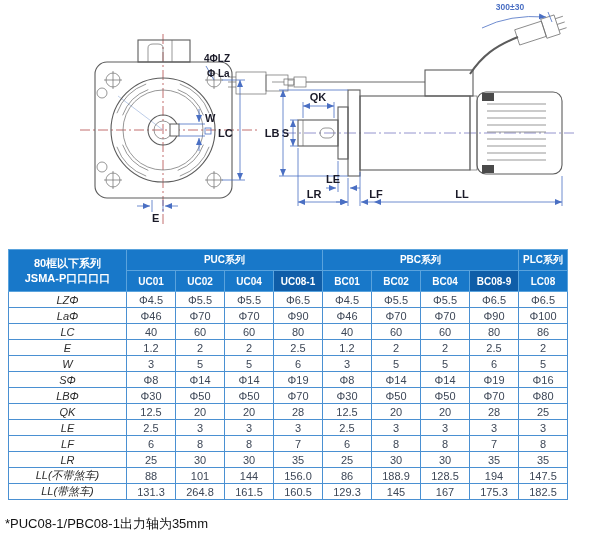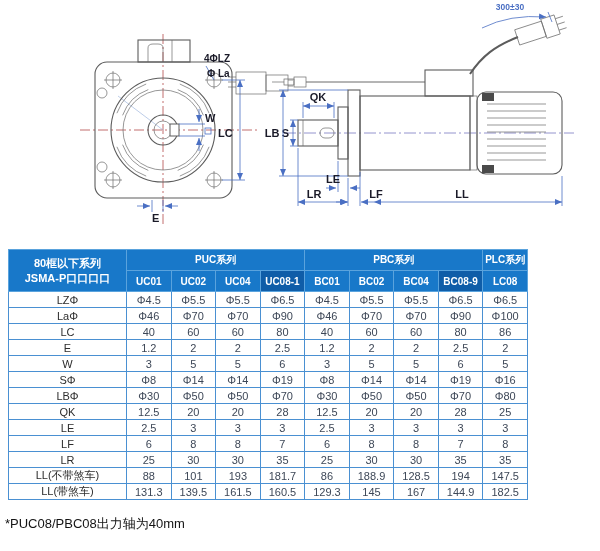--- a/index.html
+++ b/index.html
@@ -7,26 +7,26 @@
   .page{position:absolute;inset:0;}
   svg.drawing{position:absolute;top:0;left:0;}
   .mline{stroke:#5c5c5c;fill:none;stroke-width:1.1;}
   .mthin{stroke:#6a6a6a;fill:none;stroke-width:0.7;}
   .dim{stroke:#4a6fc3;fill:none;stroke-width:0.8;}
   .cl-red{stroke:#b24a4a;stroke-width:0.8;stroke-dasharray:10 3 2 3;fill:none;}
   .cl-blue{stroke:#7a7ac2;stroke-width:0.8;stroke-dasharray:12 3 2 3;fill:none;}
   text.lbl{font:bold 11px "Liberation Sans",sans-serif;fill:#1a1a28;}
   text.lbl-sm{font:bold 10px "Liberation Sans",sans-serif;fill:#1a1a28;}
   text.dimtxt{font:bold 8.5px "Liberation Sans",sans-serif;fill:#4a6fc3;}
-  table.spec{position:absolute;left:8px;top:249px;width:520px;border-collapse:collapse;table-layout:fixed;font-size:11px;}
+  table.spec{position:absolute;left:8px;top:249px;width:560px;border-collapse:collapse;table-layout:fixed;font-size:11px;}
   table.spec th{background:#1878c9;color:#fff;font-weight:bold;border:1px solid #5aa3dd;padding:0;height:20px;font-size:10px;}
   table.spec th.hl{background:#0f5da8;}
   table.spec th.corner{line-height:1.3;font-size:11px;}
   table.spec td{border:1px solid #4a90d2;text-align:center;height:15px;padding:0;color:#3d4757;background:#fff;}
-  table.spec td.rowlabel{color:#2d2d2d;}
+  table.spec td.rowlabel{color:#2d2d2d;font-style:italic;}
   .notes{position:absolute;left:5px;top:515px;font-size:13px;line-height:17px;color:#141414;font-weight:500;}
 </style>
 </head>
 <body>
 
 <div class="page">
 
   <svg class="drawing" width="600" height="246" viewBox="0 0 600 246">
     <defs>
       <marker id="ae" markerWidth="8" markerHeight="8" refX="7" refY="3" orient="auto" markerUnits="userSpaceOnUse">
@@ -359,40 +359,40 @@
           <td>25</td>
           <td>30</td>
           <td>30</td>
           <td>35</td>
           <td>35</td>
         </tr>
         <tr>
           <td class="rowlabel">LL(不带煞车)</td>
           <td>88</td>
           <td>101</td>
-          <td>193</td>
-          <td>181.7</td>
+          <td>144</td>
+          <td>156.0</td>
           <td>86</td>
           <td>188.9</td>
           <td>128.5</td>
           <td>194</td>
           <td>147.5</td>
         </tr>
         <tr>
           <td class="rowlabel">LL(带煞车)</td>
           <td>131.3</td>
-          <td>139.5</td>
+          <td>264.8</td>
           <td>161.5</td>
           <td>160.5</td>
           <td>129.3</td>
           <td>145</td>
           <td>167</td>
-          <td>144.9</td>
+          <td>175.3</td>
           <td>182.5</td>
         </tr>
       </tbody>
   </table>
 
   <div class="notes">
-    <div>*PUC08/PBC08出力轴为40mm</div>
+    <div>*PUC08-1/PBC08-1出力轴为35mm</div>
   </div>
 
 </div>
 
 </body></html>

